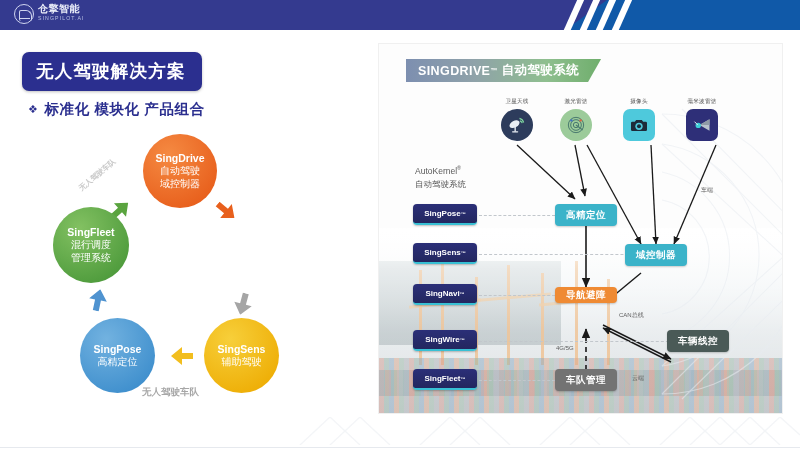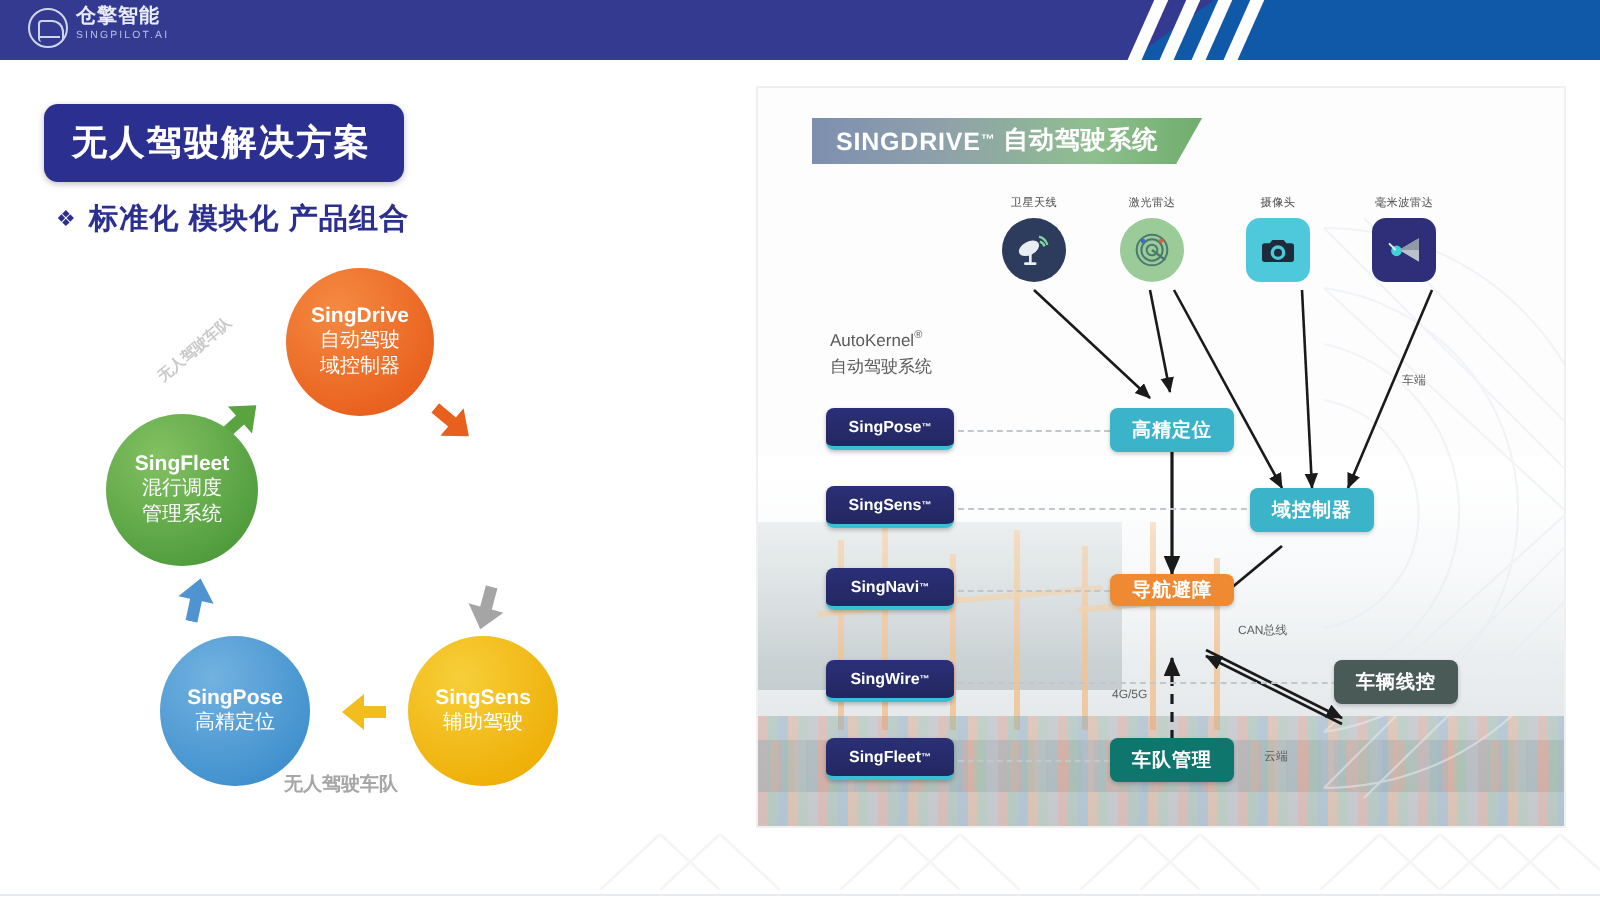--- a/index.html
+++ b/index.html
@@ -267,21 +267,21 @@
     position: absolute;
     border-radius: 4px;
     color: #ffffff; font-size: 9.5px; font-weight: bold;
     display: flex; align-items: center; justify-content: center;
     letter-spacing: .5px;
     box-shadow: 0 1px 2px rgba(0,0,0,.2);
   }
   .fbox.cyan  { background: #3bb3c9; }
   .fbox.orange{ background: #ef8a33; }
   .fbox.dark  { background: #4a5a57; }
-  .fbox.lime  { background: #0f766e; }
+  .fbox.lime  { background: #737373; }
 
   .dashline {
     position: absolute; height: 0;
     border-top: 1px dashed #c2c7cc;
   }
   .note {
     position: absolute; font-size: 6px; color: #5d5d5d;
     white-space: nowrap;
   }
   .svg-layer {

